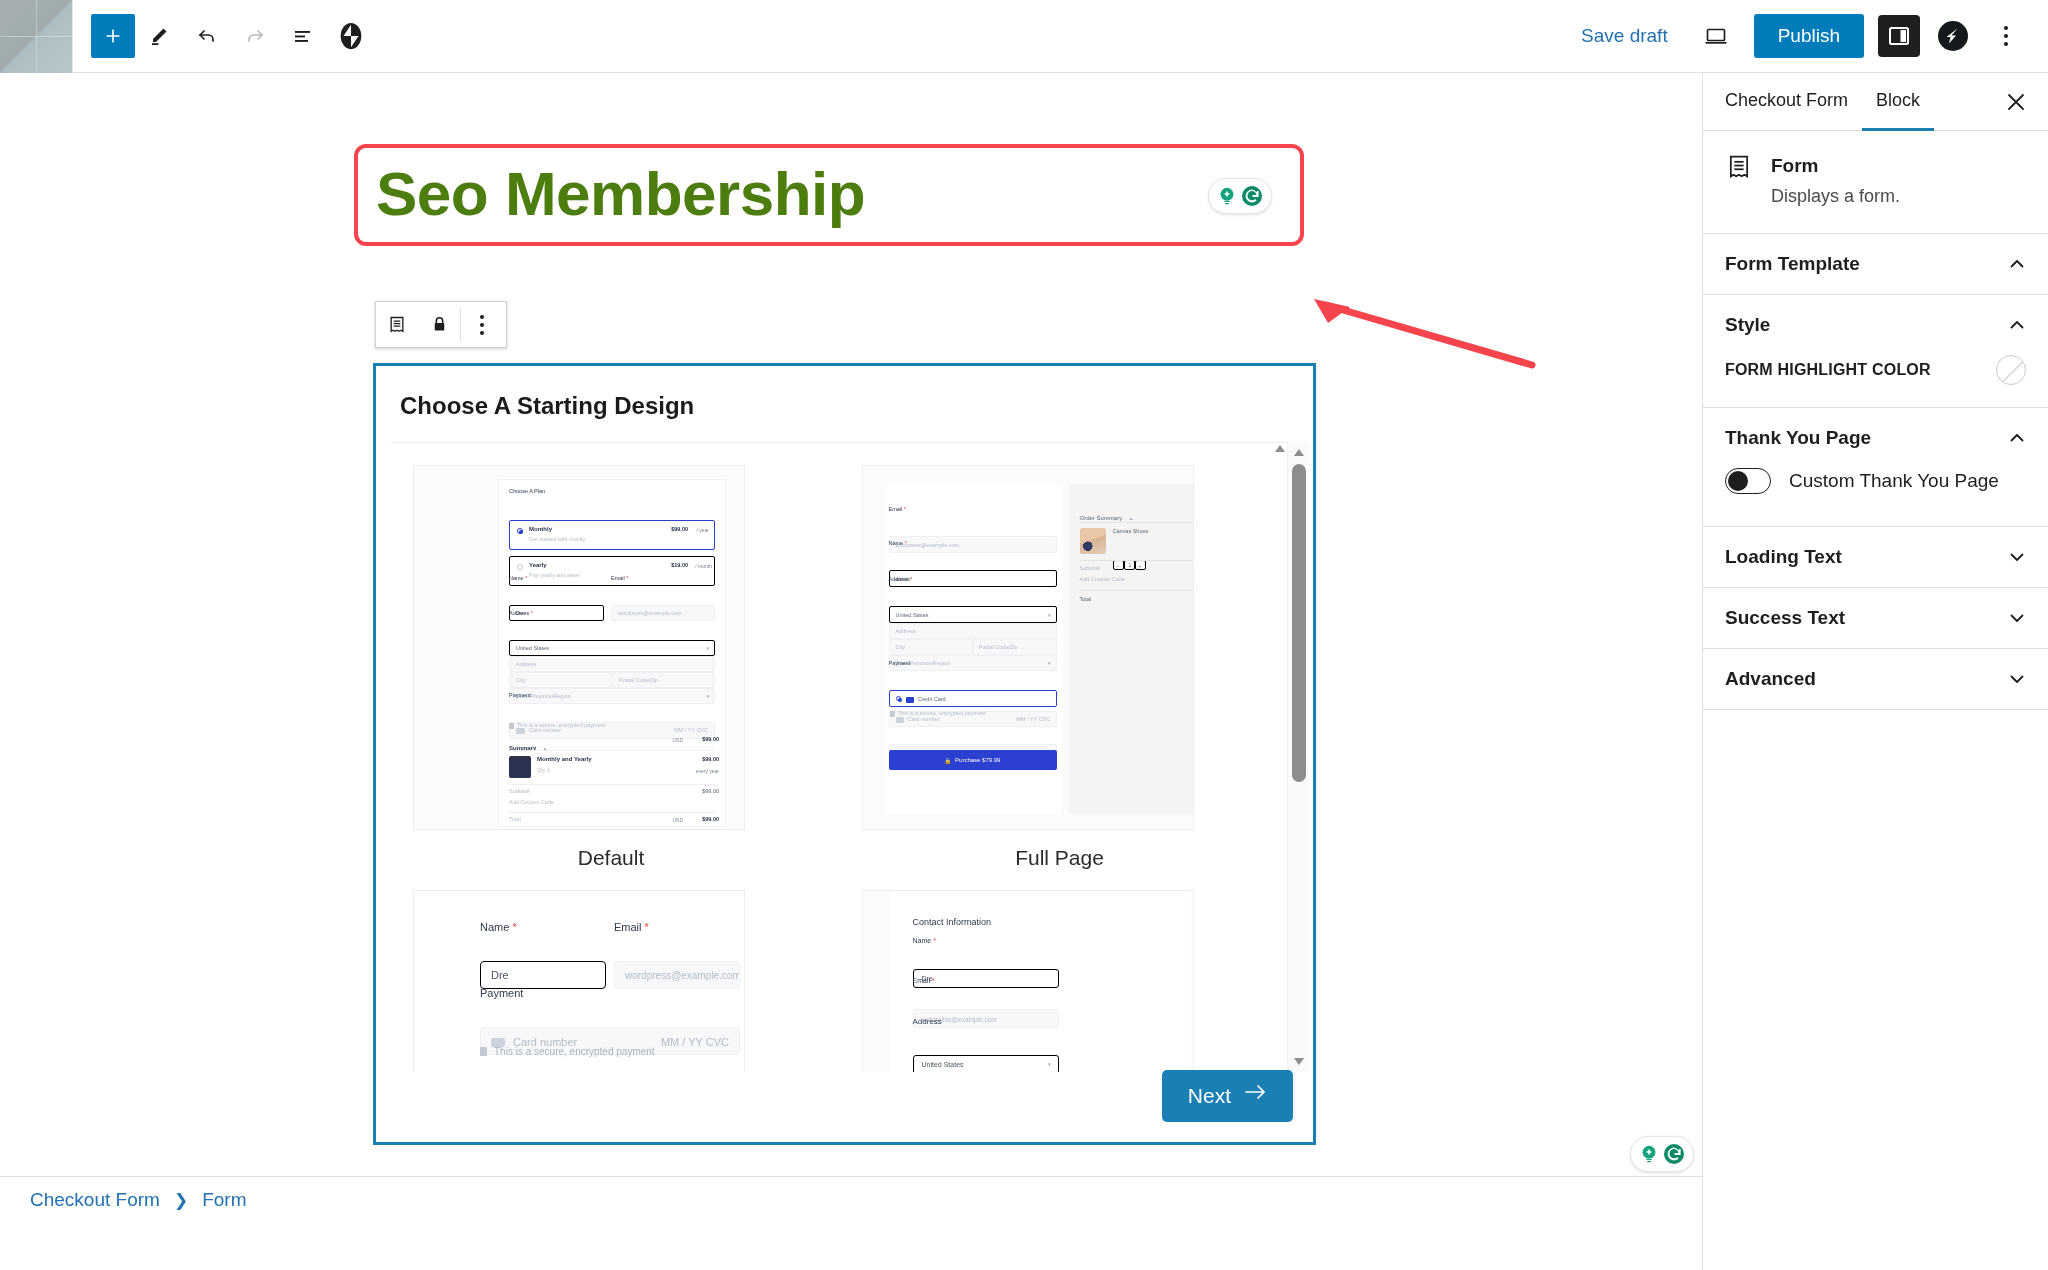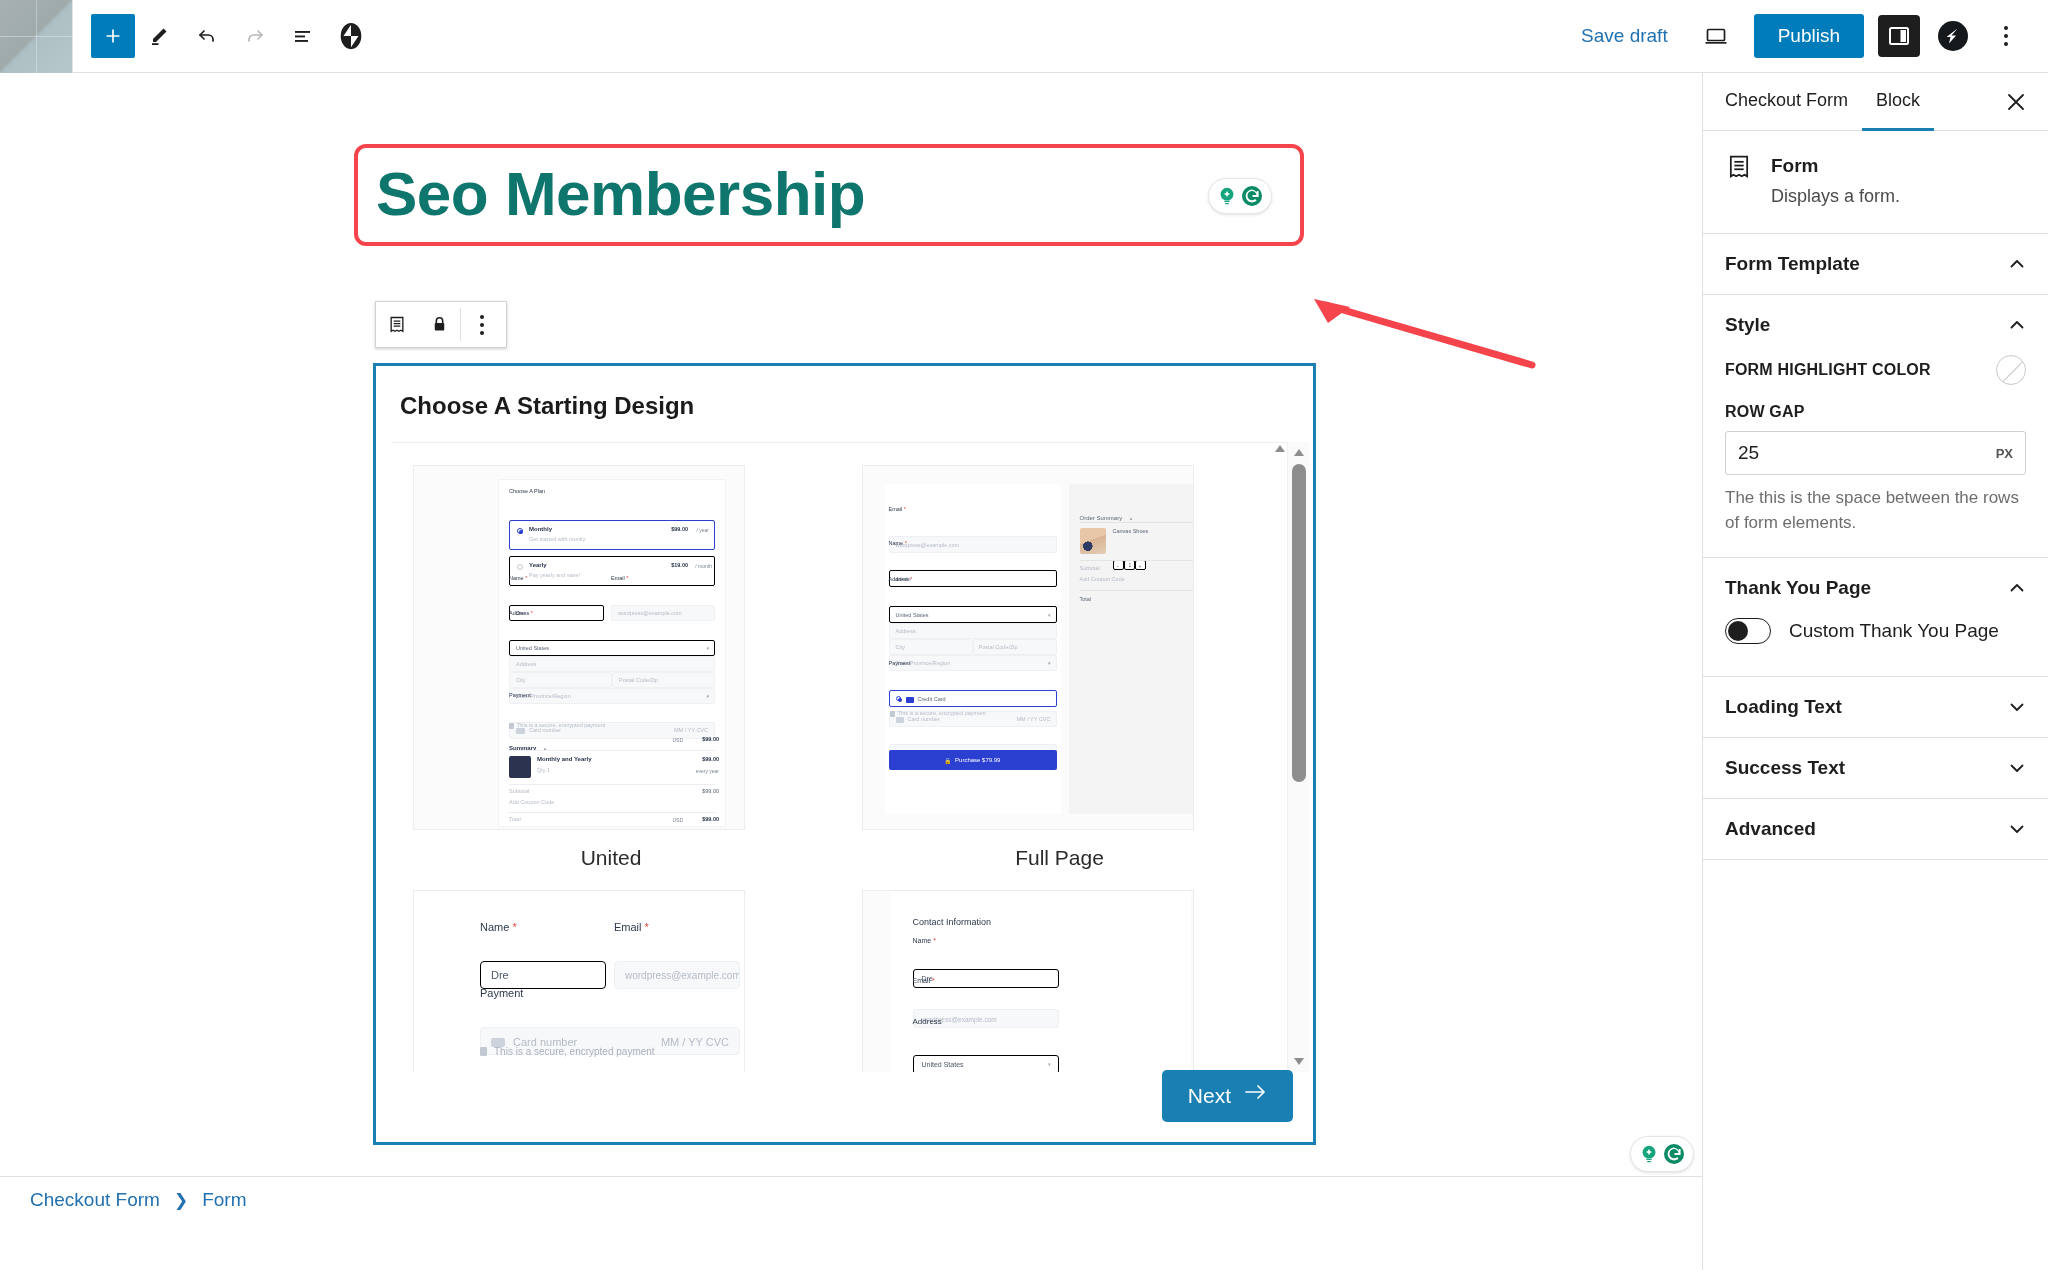--- a/index.html
+++ b/index.html
@@ -62,21 +62,21 @@
     background: #ffffff; overflow: hidden;
   }
 
   
   #title-wrap {
     position: absolute; left: 354px; top: 71px; width: 950px; height: 102px;
     border: 4px solid #f5444b; border-radius: 12px;
   }
   #post-title {
     position: absolute; left: 18px; top: 10px;
-    font-size: 62px; font-weight: 700; color: #0f766e;
+    font-size: 62px; font-weight: 700; color: #4d7c0f;
     letter-spacing: -0.5px; white-space: nowrap;
     font-family: "Liberation Sans", sans-serif;
   }
   #grammarly-title {
     position: absolute; right: 28px; top: 30px;
     width: 64px; height: 36px; border-radius: 18px;
     background: #fff; border: 1px solid #e6e6e6;
     display: flex; align-items: center; justify-content: center; gap: 2px;
     box-shadow: 0 1px 3px rgba(0,0,0,.12); cursor: pointer;
   }
@@ -491,21 +491,21 @@
               <span class="mini-ph" style="position:absolute;left:10px;top:308px;">Subtotal</span>
               <span class="mini-val" style="position:absolute;right:6px;top:308px;">$99.00</span>
               <span class="mini-ph" style="position:absolute;left:10px;top:319px;">Add Coupon Code</span>
               <div class="mini-rule" style="left:10px;top:332px;width:206px;"></div>
               <span class="mini-ph" style="position:absolute;left:10px;top:336px;">Total</span>
               <span class="mini-amt-sm" style="position:absolute;right:42px;top:337px;">USD</span>
               <span class="mini-amt" style="position:absolute;right:6px;top:336px;">$99.00</span>
             </div>
 
           </div>
-          <div class="tpl-label">United</div>
+          <div class="tpl-label">Default</div>
         </div>
 
         <div class="tpl-card">
           <div class="tpl-thumb">
 
             <div class="mini-sheet" style="left:22px;top:18px;width:176px;height:330px;">
               <div class="mini-lbl" style="position:absolute;left:4px;top:22px;"><span>Email</span><span class="req"> *</span></div>
               <div class="mini-box grey" style="left:4px;top:32px;width:168px;height:17px;">
                 <span class="mini-ph" style="position:absolute;left:6px;top:5px;">wordpress@example.com</span>
               </div>
@@ -732,28 +732,20 @@
       <span class="ph-title">Style</span>
       <svg width="18" height="18" viewBox="0 0 18 18">
         <path d="M3.5 11.5L9 6l5.5 5.5" stroke="#1e1e1e" stroke-width="1.8" fill="none" stroke-linecap="round" stroke-linejoin="round"></path>
       </svg>
     </div>
     <div class="panel-body">
       <div class="row-between">
         <span class="field-label">FORM HIGHLIGHT COLOR</span>
         <span id="color-swatch"></span>
       </div>
-      <div style="margin-top:18px;">
-        <div class="field-label">ROW GAP</div>
-        <div class="num-input-wrap">
-          <input type="text" value="25" style="">
-          <span class="unit">PX</span>
-        </div>
-        <div class="help-text">The this is the space between the rows of form elements.</div>
-      </div>
     </div>
   </div>
 
   <div class="panel">
     <div class="panel-head">
       <span class="ph-title">Thank You Page</span>
       <svg width="18" height="18" viewBox="0 0 18 18">
         <path d="M3.5 11.5L9 6l5.5 5.5" stroke="#1e1e1e" stroke-width="1.8" fill="none" stroke-linecap="round" stroke-linejoin="round"></path>
       </svg>
     </div>

